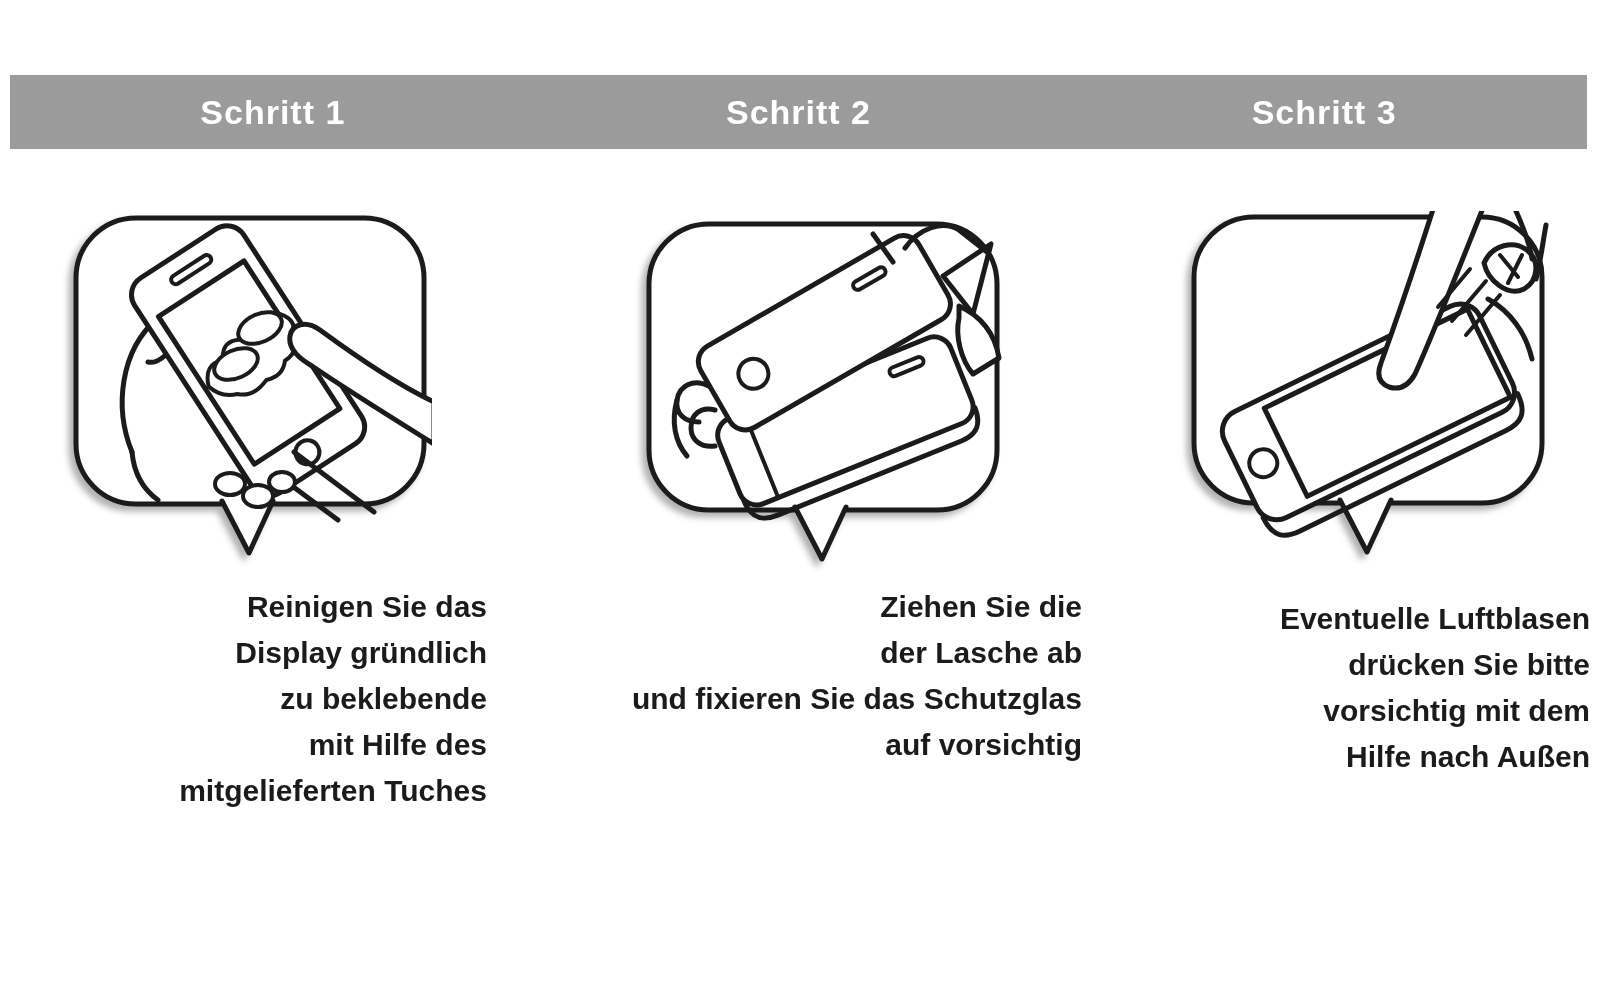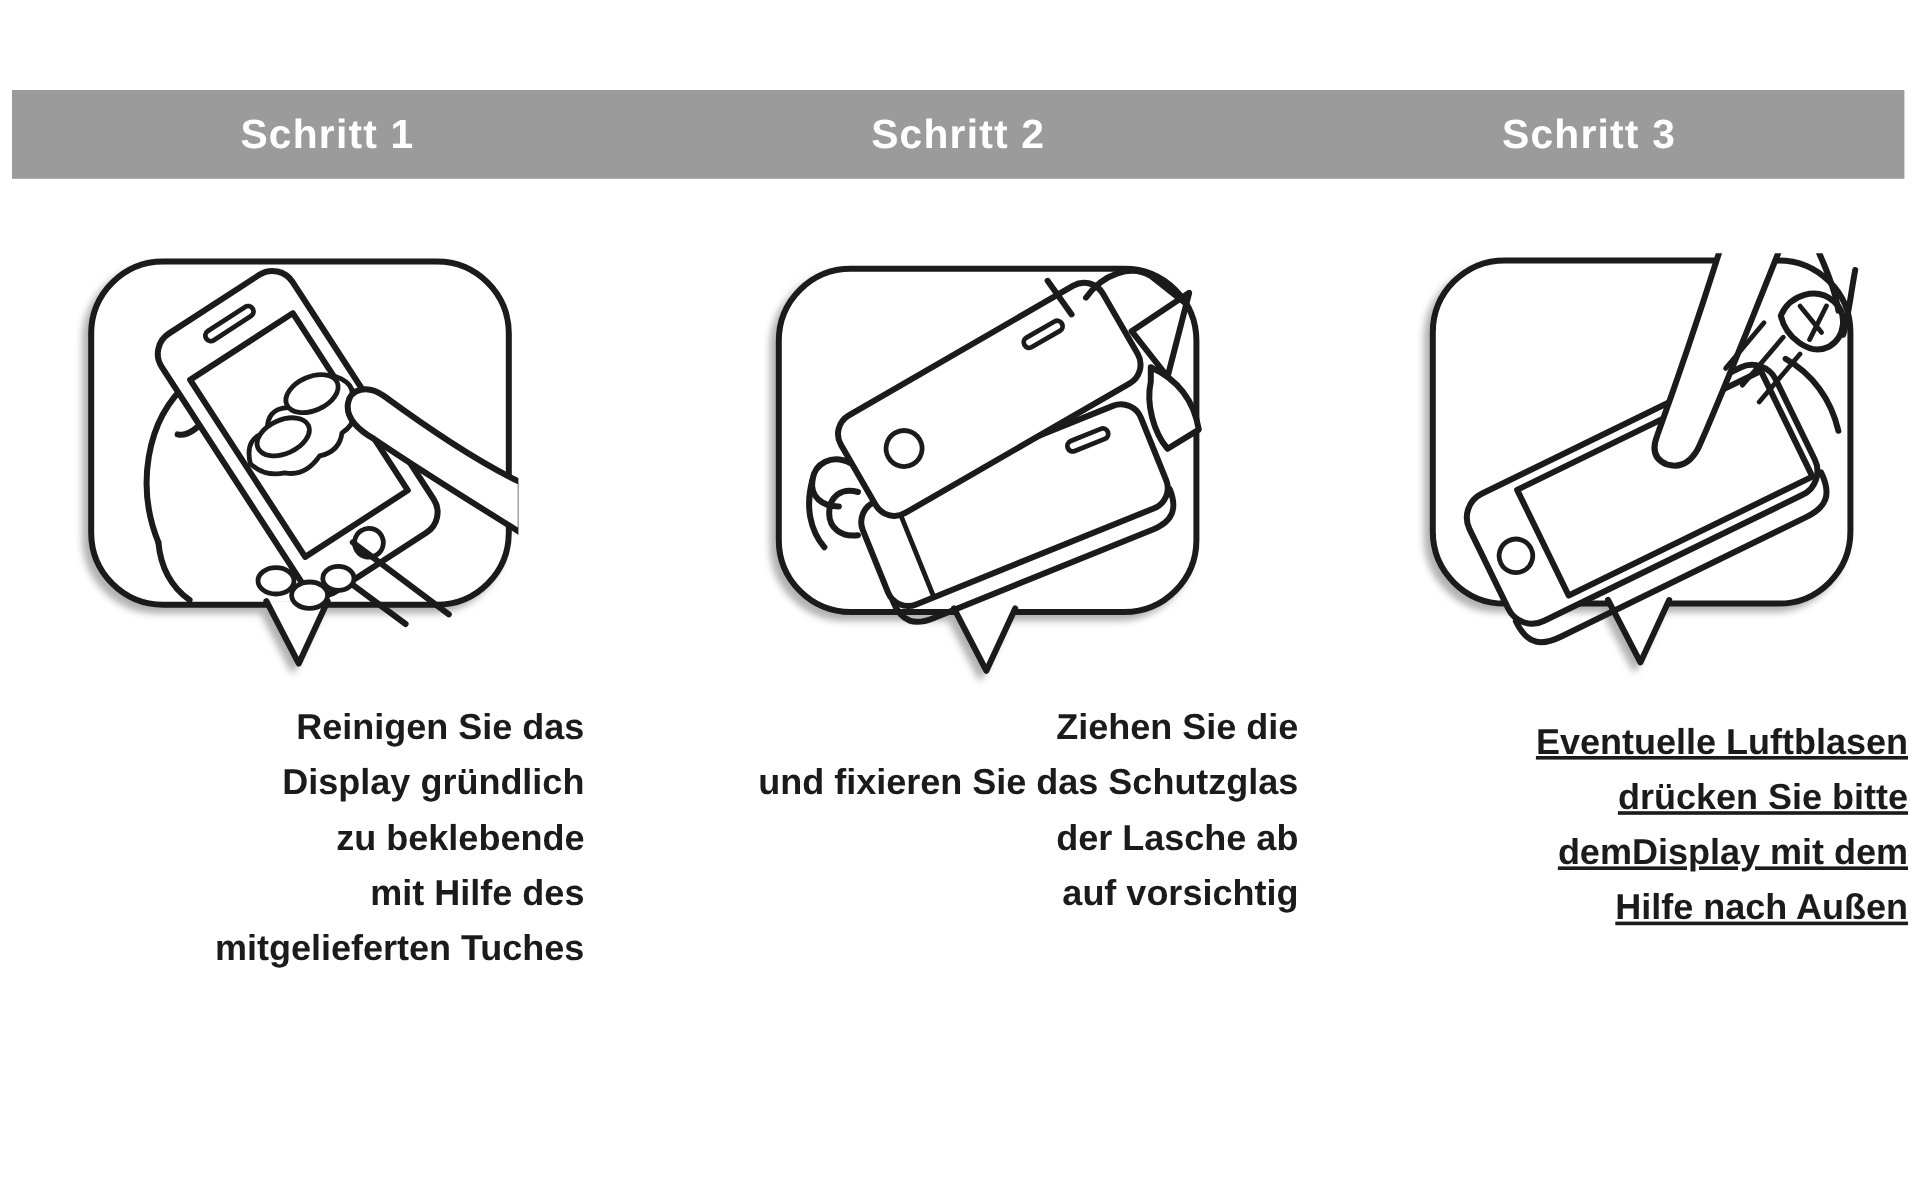--- a/index.html
+++ b/index.html
@@ -66,21 +66,21 @@
     position: absolute;
     text-align: right;
     font-size: 30px;
     font-weight: bold;
     color: var(--color-ink, #1b1b1b);
     line-height: 46px;
   }
   .caption div { white-space: nowrap; }
   .caption-1 { left: 7px;    top: 584px; width: 480px; }
   .caption-2 { left: 542px;  top: 584px; width: 540px; }
-  .caption-3 { left: 1070px; top: 596px; width: 520px; text-decoration: underline; }
+  .caption-3 { left: 1070px; top: 596px; width: 520px; }
 </style>
 </head>
 <body>
 
 <div class="stage">
 
   <div class="header-bar">
     <div class="header-cell">Schritt 1</div>
     <div class="header-cell">Schritt 2</div>
     <div class="header-cell">Schritt 3</div>
@@ -210,25 +210,25 @@
   <div class="caption caption-1">
     <div>Reinigen Sie das</div>
     <div>Display gründlich</div>
     <div>zu beklebende</div>
     <div>mit Hilfe des</div>
     <div>mitgelieferten Tuches</div>
   </div>
 
   <div class="caption caption-2">
     <div>Ziehen Sie die</div>
+    <div>der Lasche ab</div>
     <div>und fixieren Sie das Schutzglas</div>
-    <div>der Lasche ab</div>
     <div>auf vorsichtig</div>
   </div>
 
   <div class="caption caption-3">
     <div>Eventuelle Luftblasen</div>
     <div>drücken Sie bitte</div>
-    <div>demDisplay mit dem</div>
+    <div>vorsichtig mit dem</div>
     <div>Hilfe nach Außen</div>
   </div>
 
 </div>
 
 </body></html>

